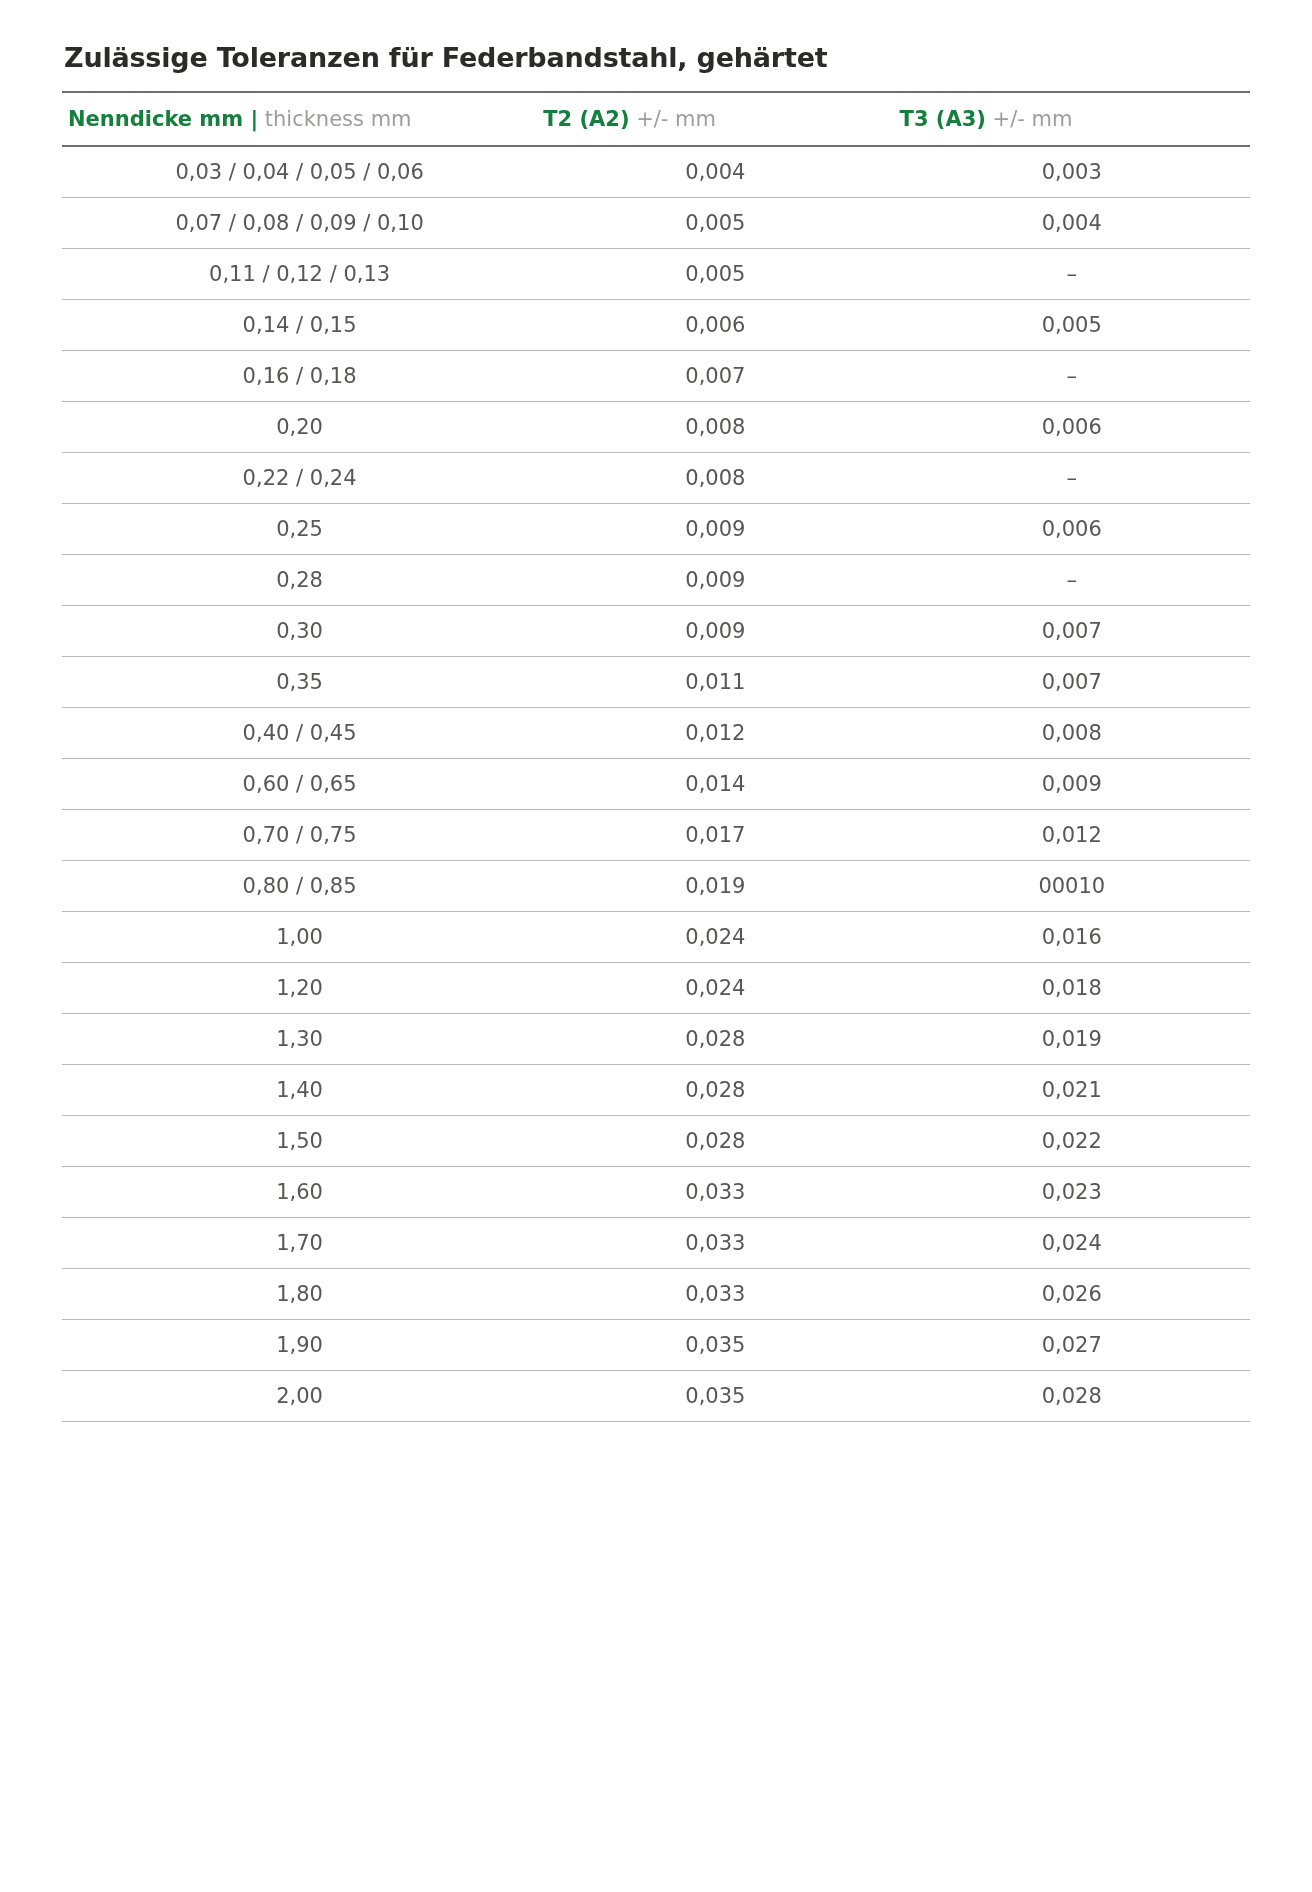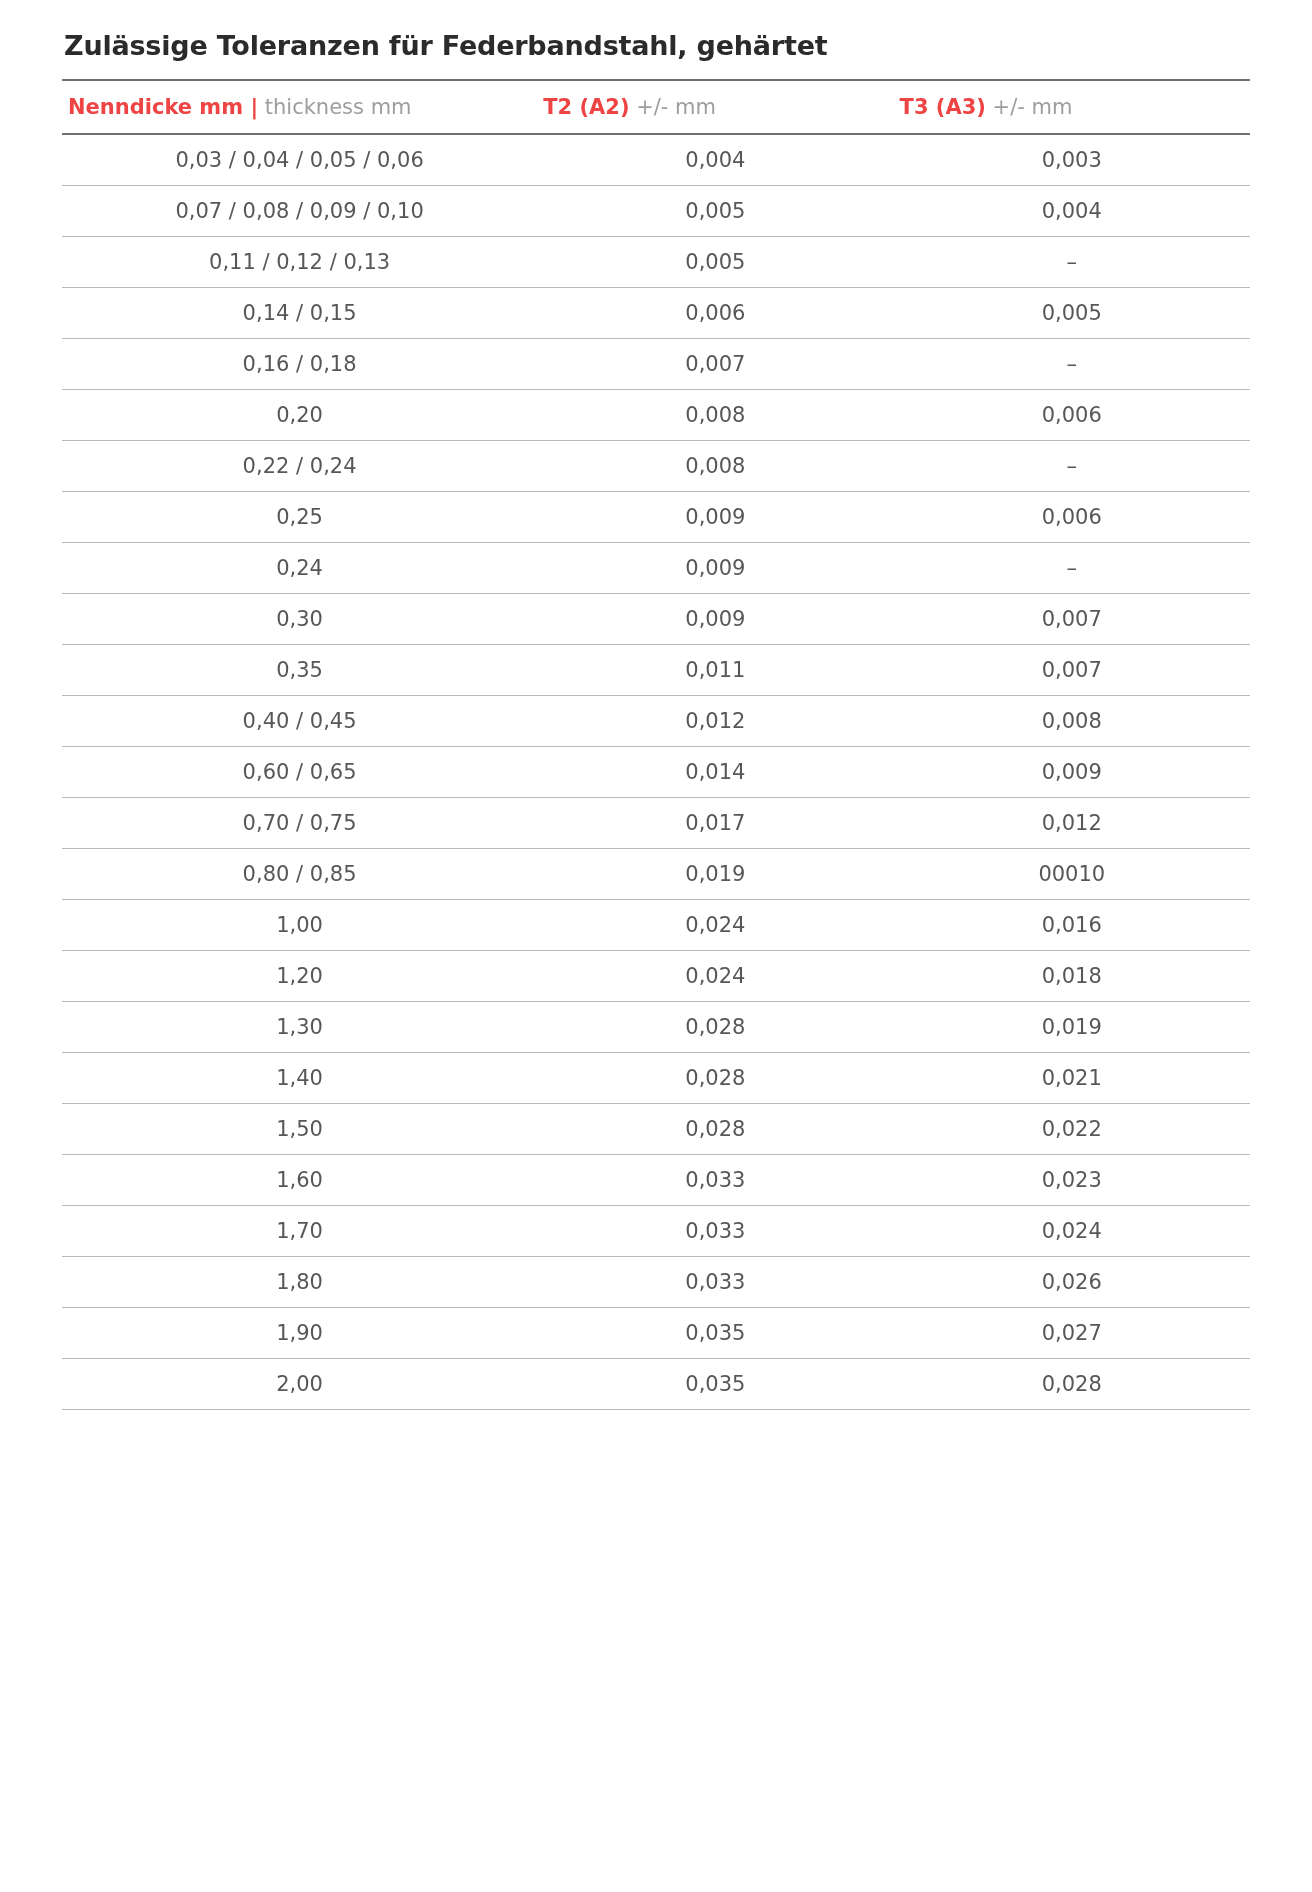--- a/index.html
+++ b/index.html
@@ -11,21 +11,21 @@
     width: 1312px;
     height: 1892px;
     font-family: "DejaVu Sans", sans-serif;
     color: #3c3c3b;
     -webkit-font-smoothing: antialiased;
   }
   .page {
     box-sizing: border-box;
     width: 1312px;
     height: 1422px;
-    padding: 30px 62px 0 62px;
+    padding: 42px 62px 0 62px;
   }
   .title {
     font-size: 27px;
     font-weight: bold;
     color: #2b2b2a;
     letter-spacing: -0.2px;
     margin: 0 0 18px 2px;
   }
   table.tol {
     width: 100%;
@@ -45,21 +45,21 @@
     border-bottom: 2px solid #6f6f6e;
     text-align: left;
     vertical-align: middle;
     white-space: nowrap;
   }
   thead th.left {
     text-align: left;
     padding-left: 6px;
   }
   thead th .strong {
-    color: #ef4444;
+    color: #15803d;
     font-weight: bold;
   }
   tbody td {
     font-size: 21px;
     color: #575756;
     text-align: center;
     padding: 13px 6px 13px 6px;
     border-bottom: 1px solid #b9b9b8;
     vertical-align: middle;
     white-space: nowrap;
@@ -130,21 +130,21 @@
           <td class="nom">0,22 / 0,24</td>
           <td>0,008</td>
           <td>–</td>
         </tr>
         <tr>
           <td class="nom">0,25</td>
           <td>0,009</td>
           <td>0,006</td>
         </tr>
         <tr>
-          <td class="nom">0,24</td>
+          <td class="nom">0,28</td>
           <td>0,009</td>
           <td>–</td>
         </tr>
         <tr>
           <td class="nom">0,30</td>
           <td>0,009</td>
           <td>0,007</td>
         </tr>
         <tr>
           <td class="nom">0,35</td>

